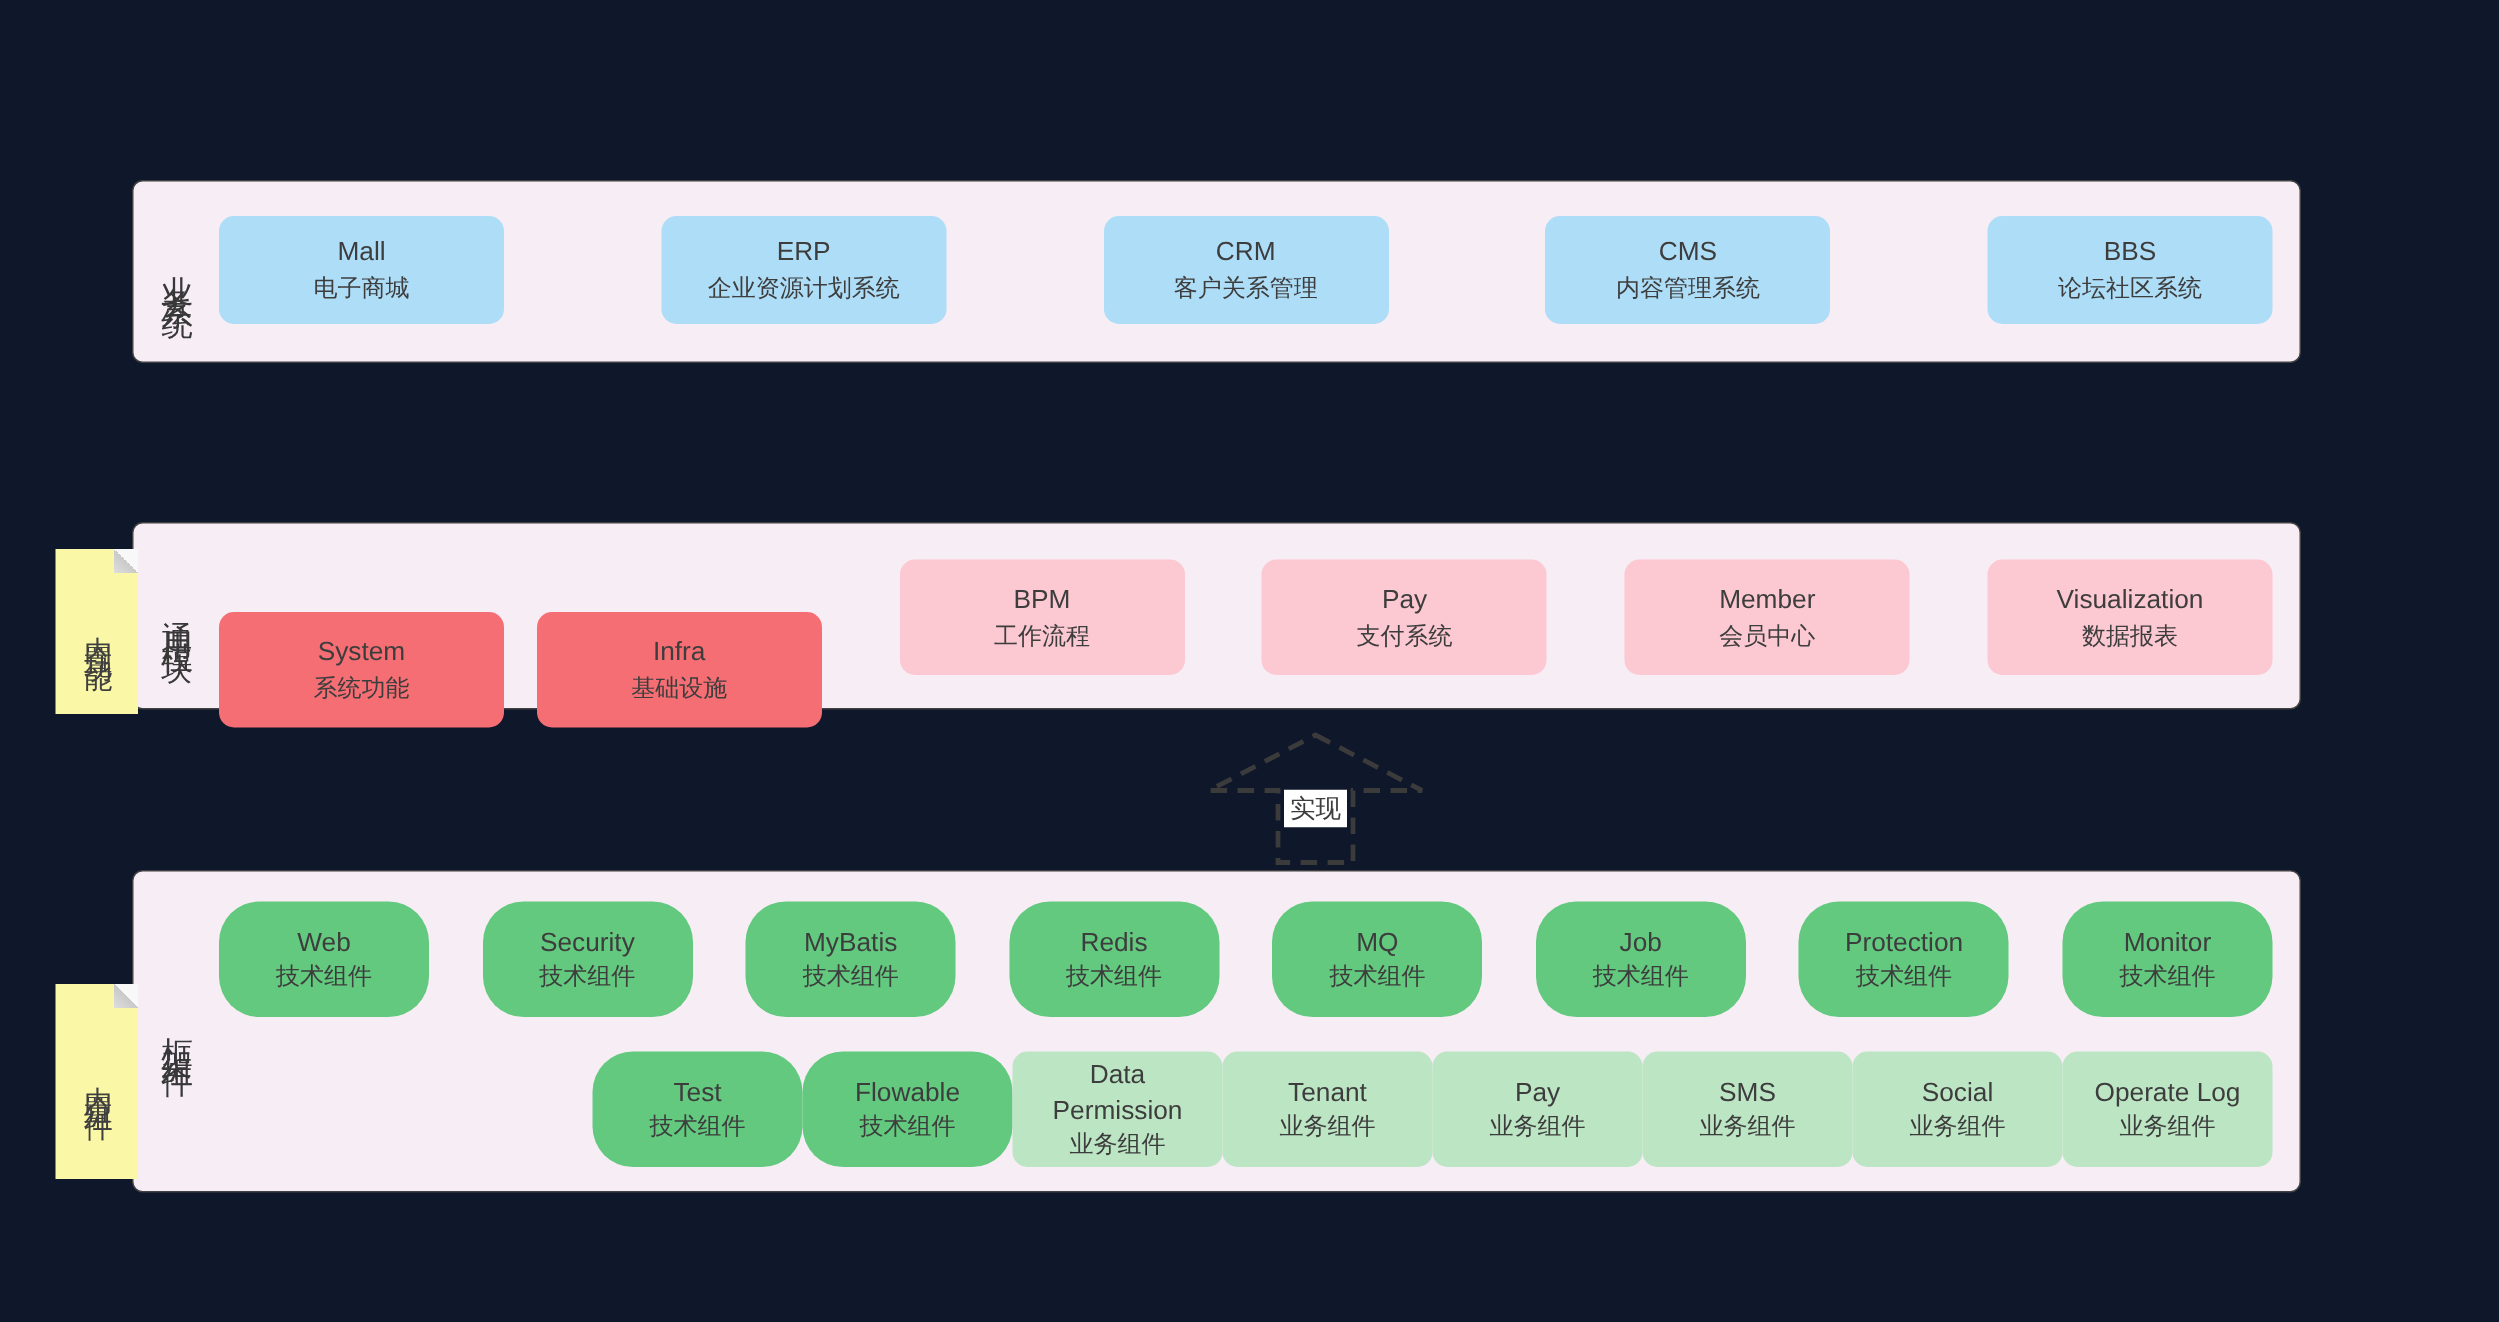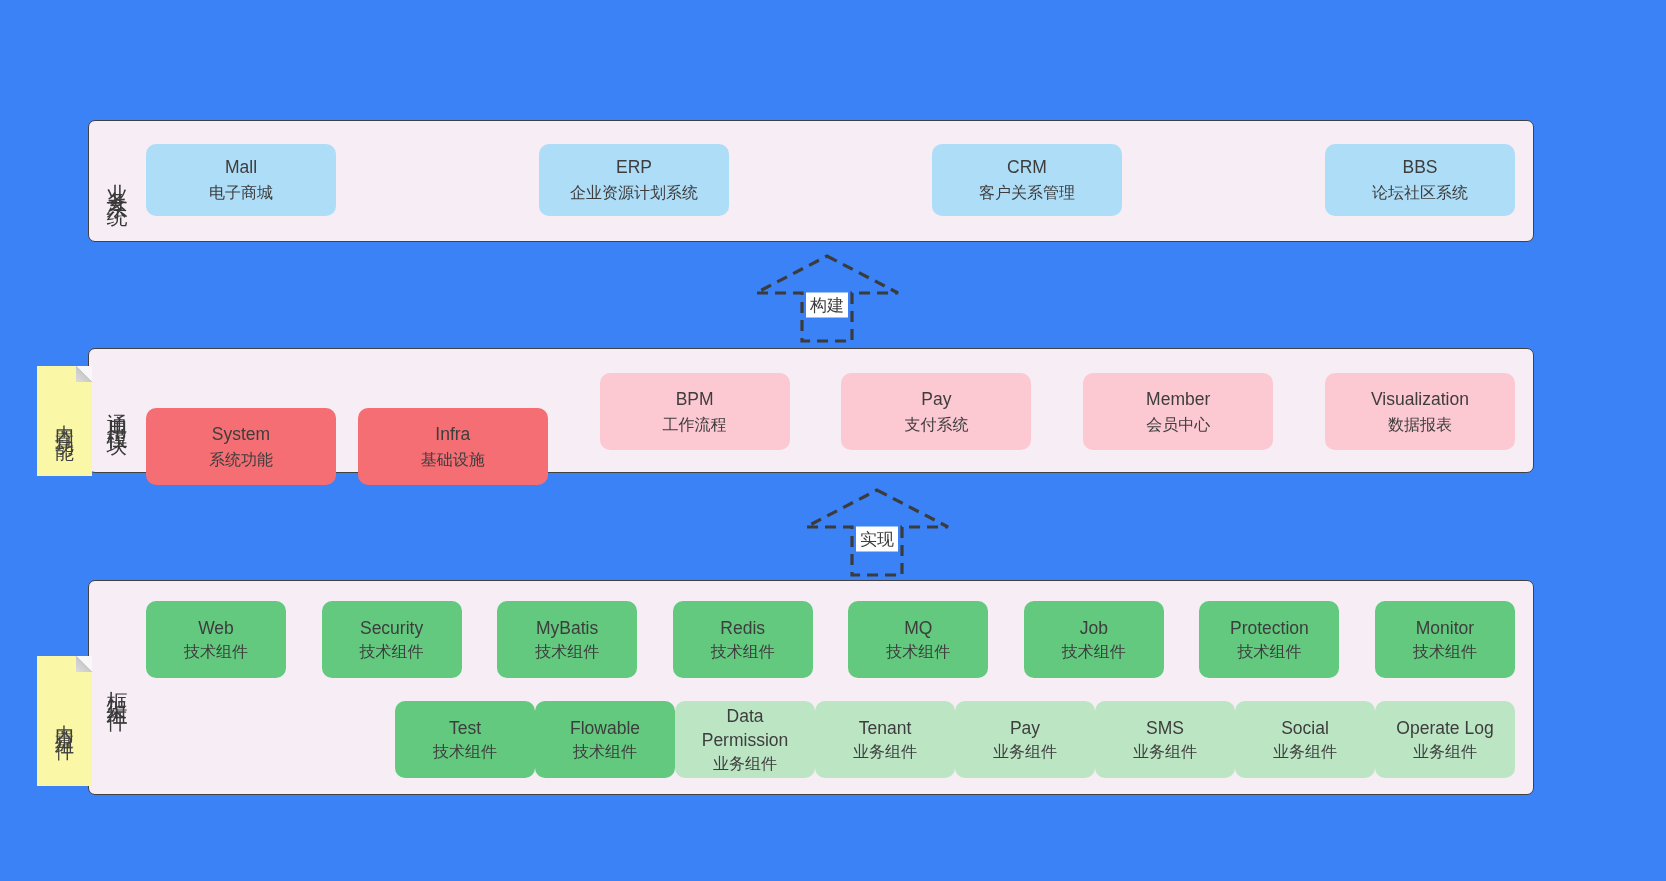--- a/index.html
+++ b/index.html
@@ -1,19 +1,19 @@
 <!DOCTYPE html>
 <html><head>
 <meta charset="utf-8">
 <title>Architecture Diagram</title>
 <style>
   * { margin:0; padding:0; box-sizing:border-box; }
   html,body { background:#f8f8f8; }
   body { font-family:"Liberation Sans","DejaVu Sans",sans-serif; color:#3d3d3d; }
-  .canvas { position:relative; width:1666px; height:881px; background:#3b82f6; overflow:hidden; }
+  .canvas { position:relative; width:1666px; height:881px; background:#0f172a; overflow:hidden; }
 
   .panel {
     position:absolute; left:88px; width:1446px;
     background:#f6edf5; border:1.6px solid #414141; border-radius:7px;
   }
   .panel-1 { top:120px; height:122px; }
   .panel-2 { top:348px; height:125px; }
   .panel-3 { top:580px; height:215px; }
 
   .row-label {
@@ -38,21 +38,21 @@
   .panel-1 .box { width:190px; height:72px; }
   .panel-2 .box { width:190px; height:77px; }
   .panel-3 .box { width:140px; height:77px; line-height:24px; }
   .panel-3 .box .box-name { max-width:112px; }
   .box-name { font-size:17.5px; }
   .box-desc { font-size:16px; }
 
   .c-blue  { background:#aeddf7; }
   .c-red   { background:#f56e73;margin-top:35px; }
   .c-pink  { background:#fcc8d2;margin-left:30px; }
-  .c-green { background:#62c97e; }
+  .c-green { background:#62c97e;border-radius:27px; }
   .c-lightgreen { background:#bce5c4; }
 
   .tag {
     position:absolute; left:37px; width:55px; background:#faf8a6; z-index:3;
   }
   .tag-1 { top:366px; height:110px; }
   .tag-2 { top:656px; height:130px; }
   .tag-fold {
     position:absolute; top:0; right:0; width:16px; height:16px;
     background:linear-gradient(to bottom left, #f8f8f8 0 50%, #c9c9c9 50%, #dedede 100%);
@@ -87,32 +87,30 @@
       </div>
       <div class="box c-blue">
         <div class="box-name">ERP</div>
         <div class="box-desc">企业资源计划系统</div>
       </div>
       <div class="box c-blue">
         <div class="box-name">CRM</div>
         <div class="box-desc">客户关系管理</div>
       </div>
       <div class="box c-blue">
+        <div class="box-name">CMS</div>
+        <div class="box-desc">内容管理系统</div>
+      </div>
+      <div class="box c-blue">
         <div class="box-name">BBS</div>
         <div class="box-desc">论坛社区系统</div>
       </div>
     </div>
   </section>
 
-  <div class="arrow arrow-1">
-    <svg viewBox="0 0 150 92">
-      <path d="M75 3 L146 40 L100 40 L100 88 L50 88 L50 40 L4 40 Z" fill="none" stroke="#3b3b3b" stroke-width="3.2" stroke-dasharray="11 7"></path>
-    </svg>
-    <span class="arrow-label">构建</span>
-  </div>
 
   <div class="tag tag-1">
     <span class="tag-text">内置功能</span>
     <span class="tag-fold"></span>
   </div>
   <section class="panel panel-2">
     <div class="row-label">通用模块</div>
     <div class="boxes">
       <div class="box c-red">
         <div class="box-name">System</div>

